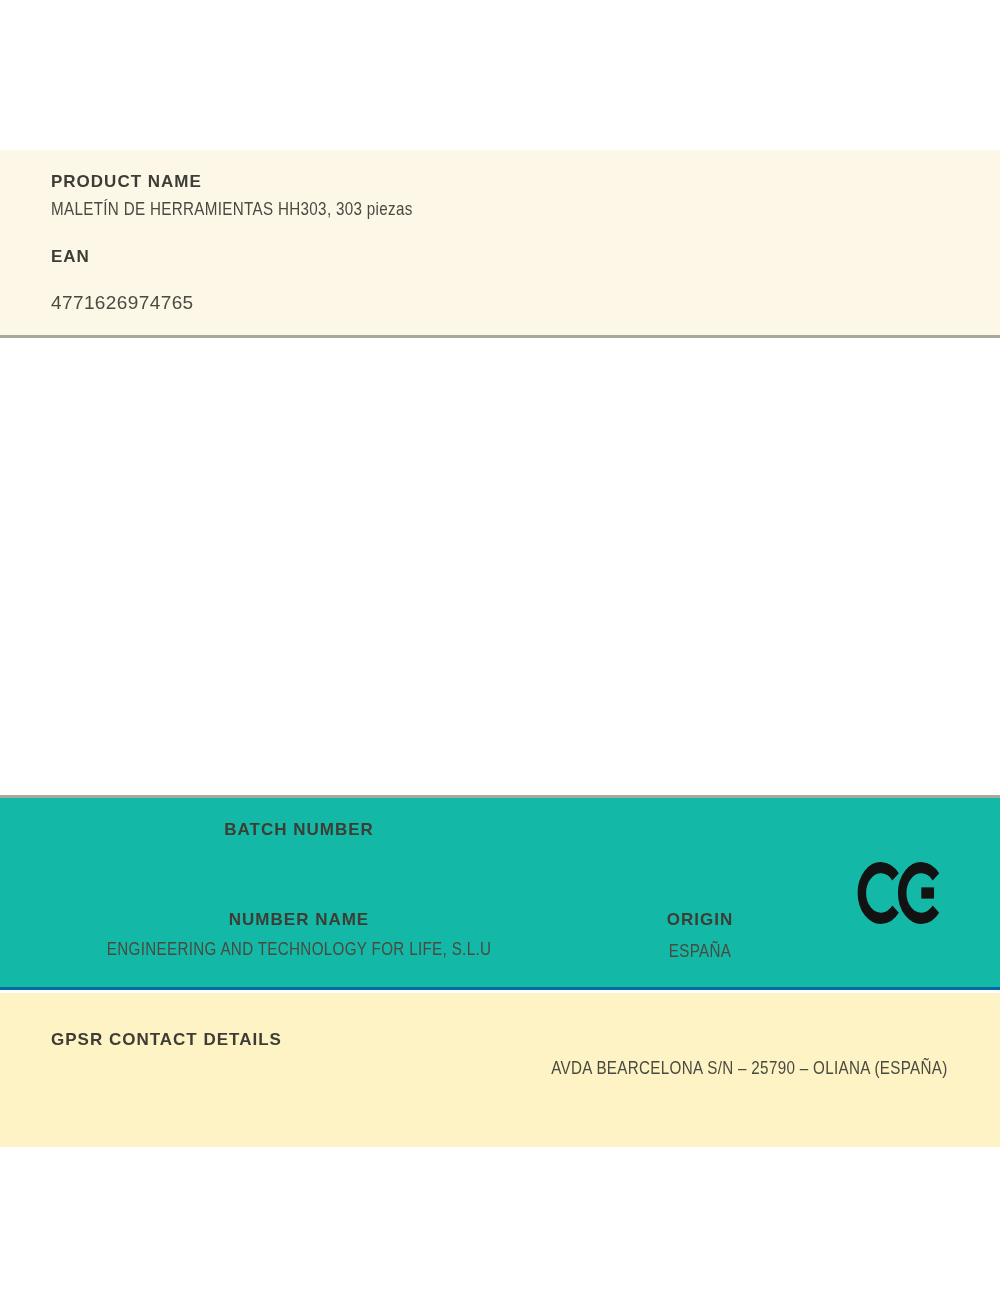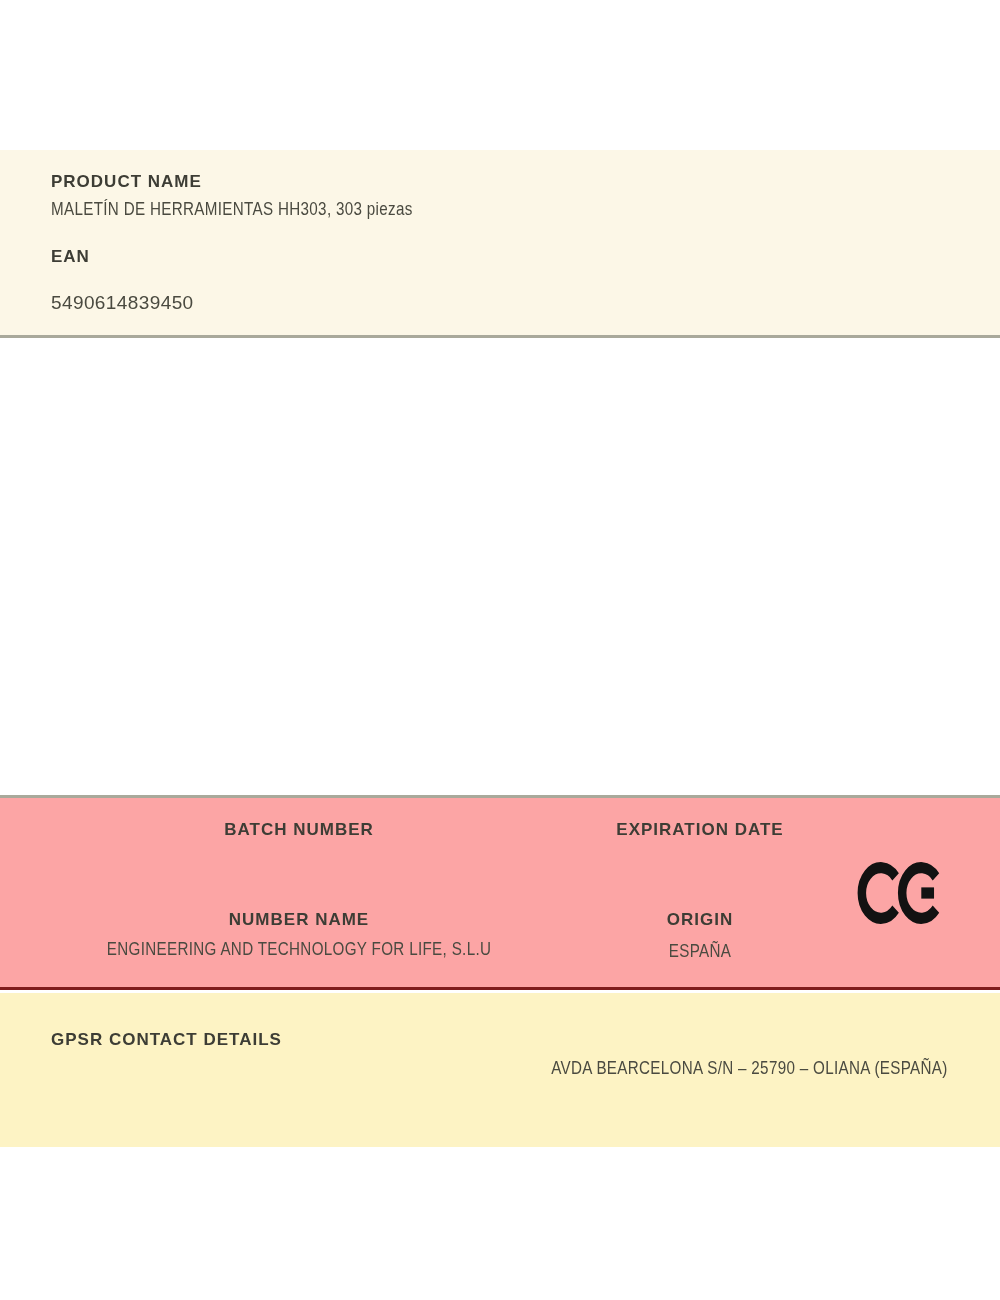--- a/index.html
+++ b/index.html
@@ -23,23 +23,23 @@
   .panel-product {
     top: 150px;
     height: 185px;
     background: #fcf7e7;
     border-bottom: 3px solid #a9a99b;
     text-align: center;
   }
   .panel-details {
     top: 795px;
     height: 189px;
-    background: #fca5a5;
+    background: #14b8a6;
     border-top: 3px solid #a9a99b;
-    border-bottom: 3px solid #7f1d1d;
+    border-bottom: 3px solid #0369a1;
   }
   .panel-gpsr {
     top: 993px;
     height: 154px;
     background: #fdf3c4;
   }
   .lbl {
     position: absolute;
     font-weight: bold;
     font-size: 17px;
@@ -73,26 +73,25 @@
 </style>
 </head>
 <body>
 
 <div class="page">
 
   <section class="panel panel-product">
     <div class="lbl" style="left:51px; top:23px;">PRODUCT NAME</div>
     <div class="val cond o-left" style="left:51px; top:49px;">MALETÍN DE HERRAMIENTAS HH303, 303 piezas</div>
     <div class="lbl" style="left:51px; top:98px;">EAN</div>
-    <div class="val" style="left:51px; top:143px;">5490614839450</div>
+    <div class="val" style="left:51px; top:143px;">4771626974765</div>
   </section>
 
   <section class="panel panel-details">
     <div class="lbl col-left" style="top:23px;">BATCH NUMBER</div>
-    <div class="lbl col-right" style="top:23px;">EXPIRATION DATE</div>
 
     <div class="lbl col-left" style="top:113px;">NUMBER NAME</div>
     <div class="val cond o-center col-left" style="top:141px;">ENGINEERING AND TECHNOLOGY FOR LIFE, S.L.U</div>
 
     <div class="lbl col-right" style="top:113px;">ORIGIN</div>
     <div class="val cond o-center col-right" style="top:143px;">ESPAÑA</div>
 
     <span class="ce-mark">
       <svg viewBox="0 0 162 94" preserveAspectRatio="none">
         <g fill="none" stroke="#121212" stroke-width="16">

